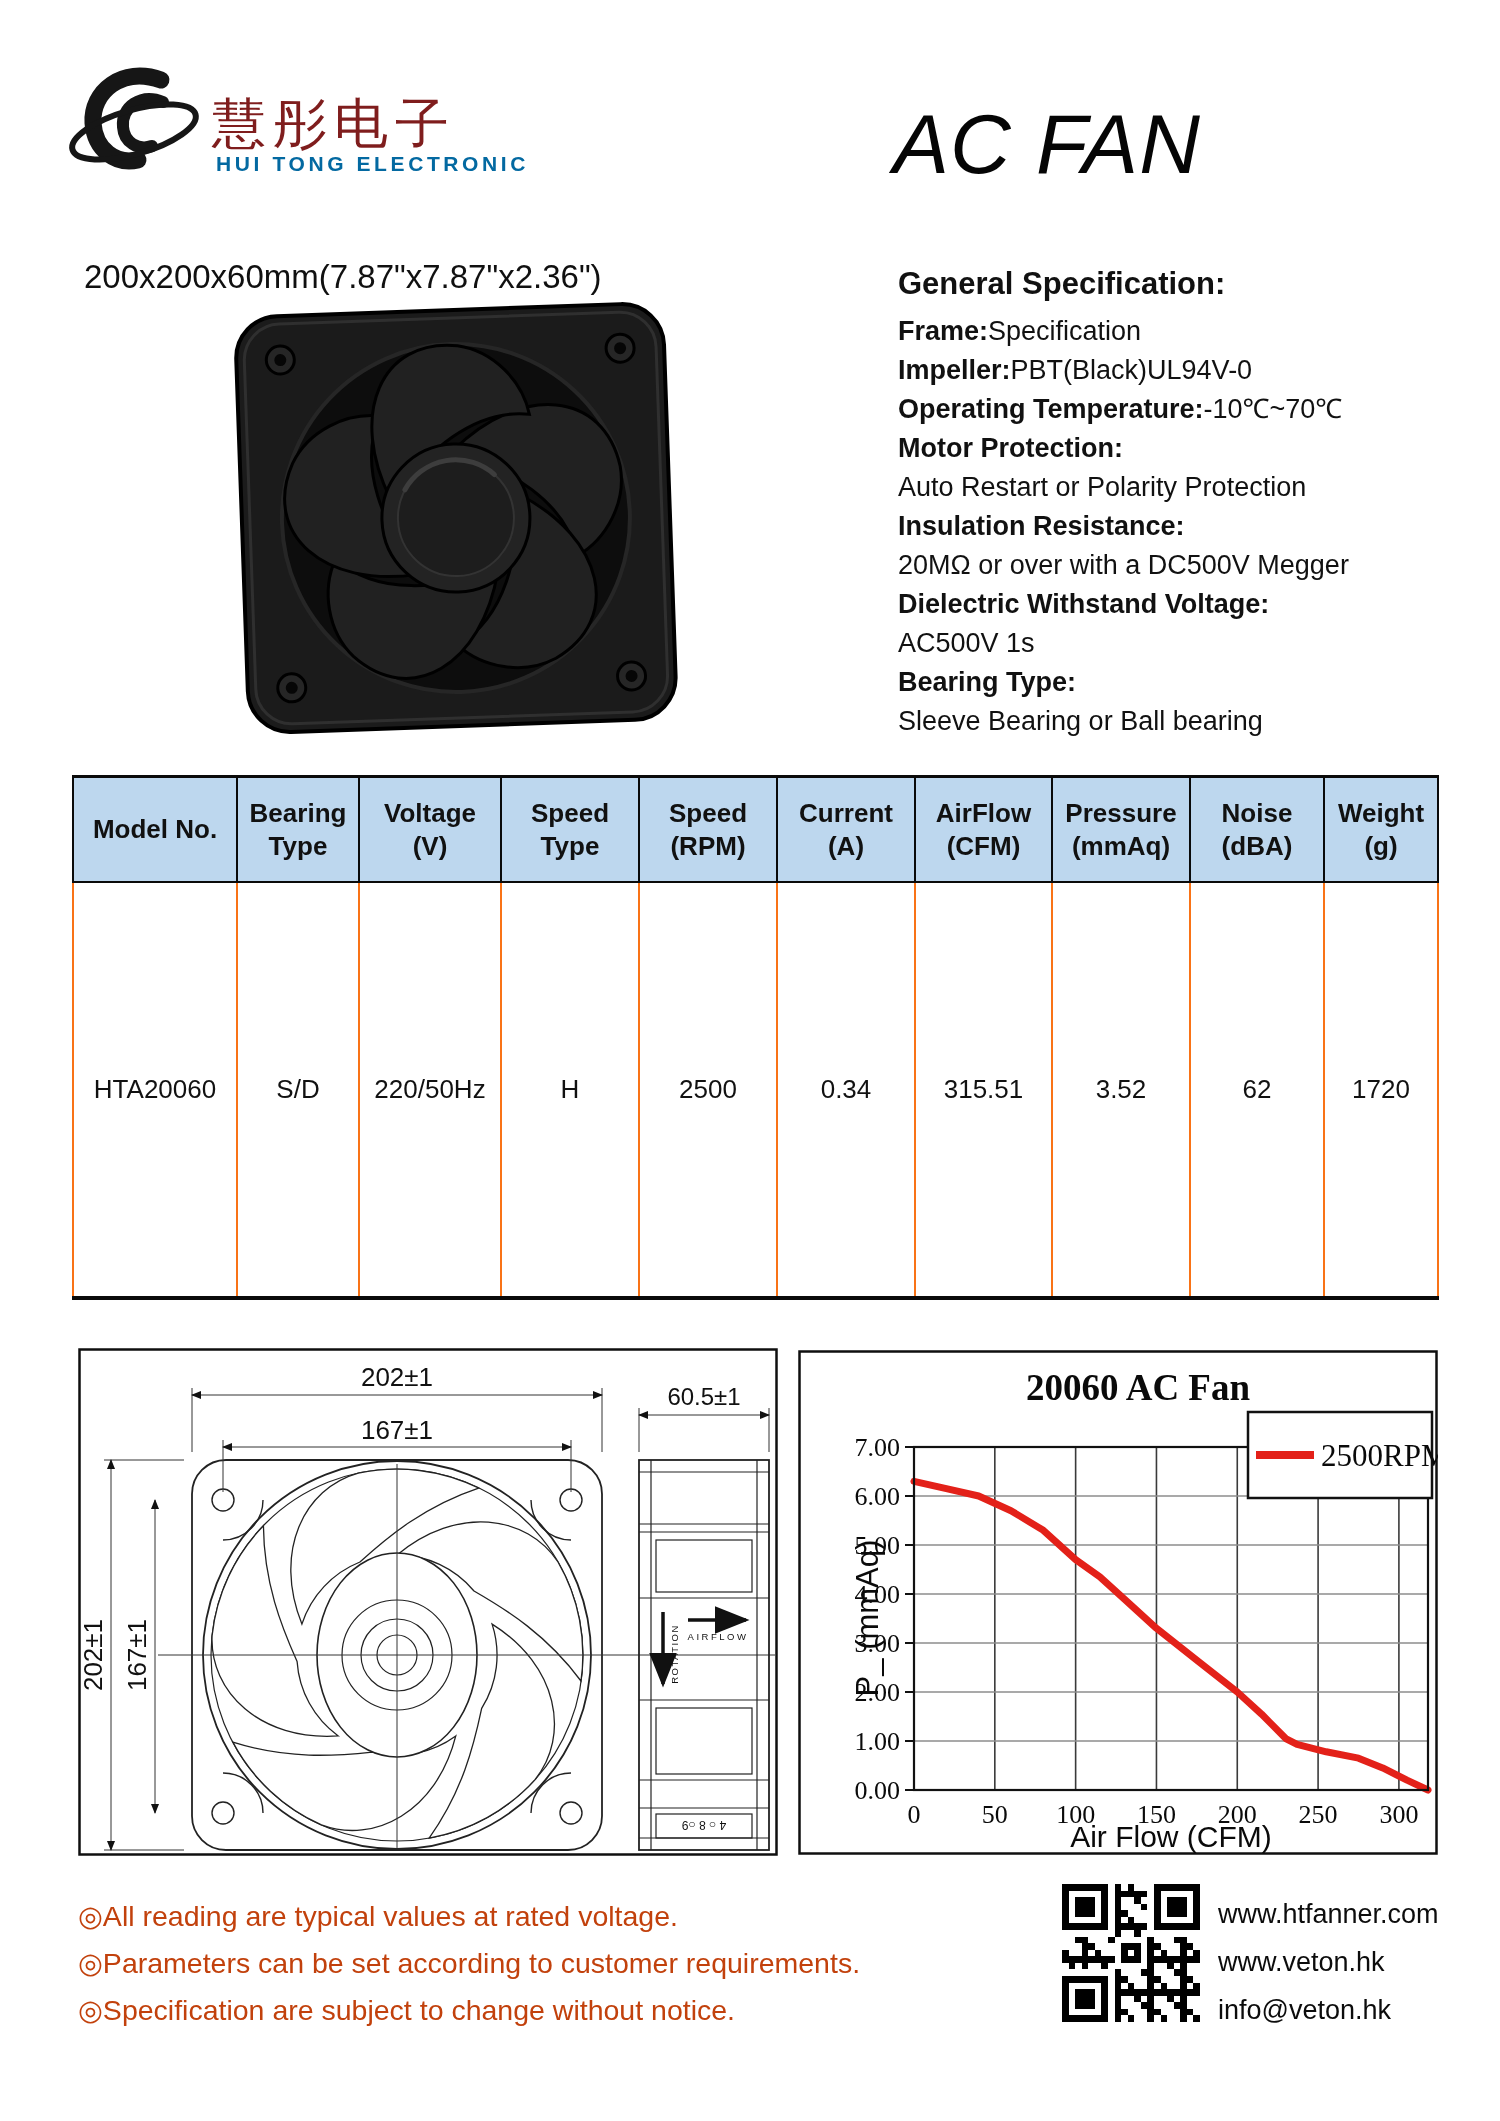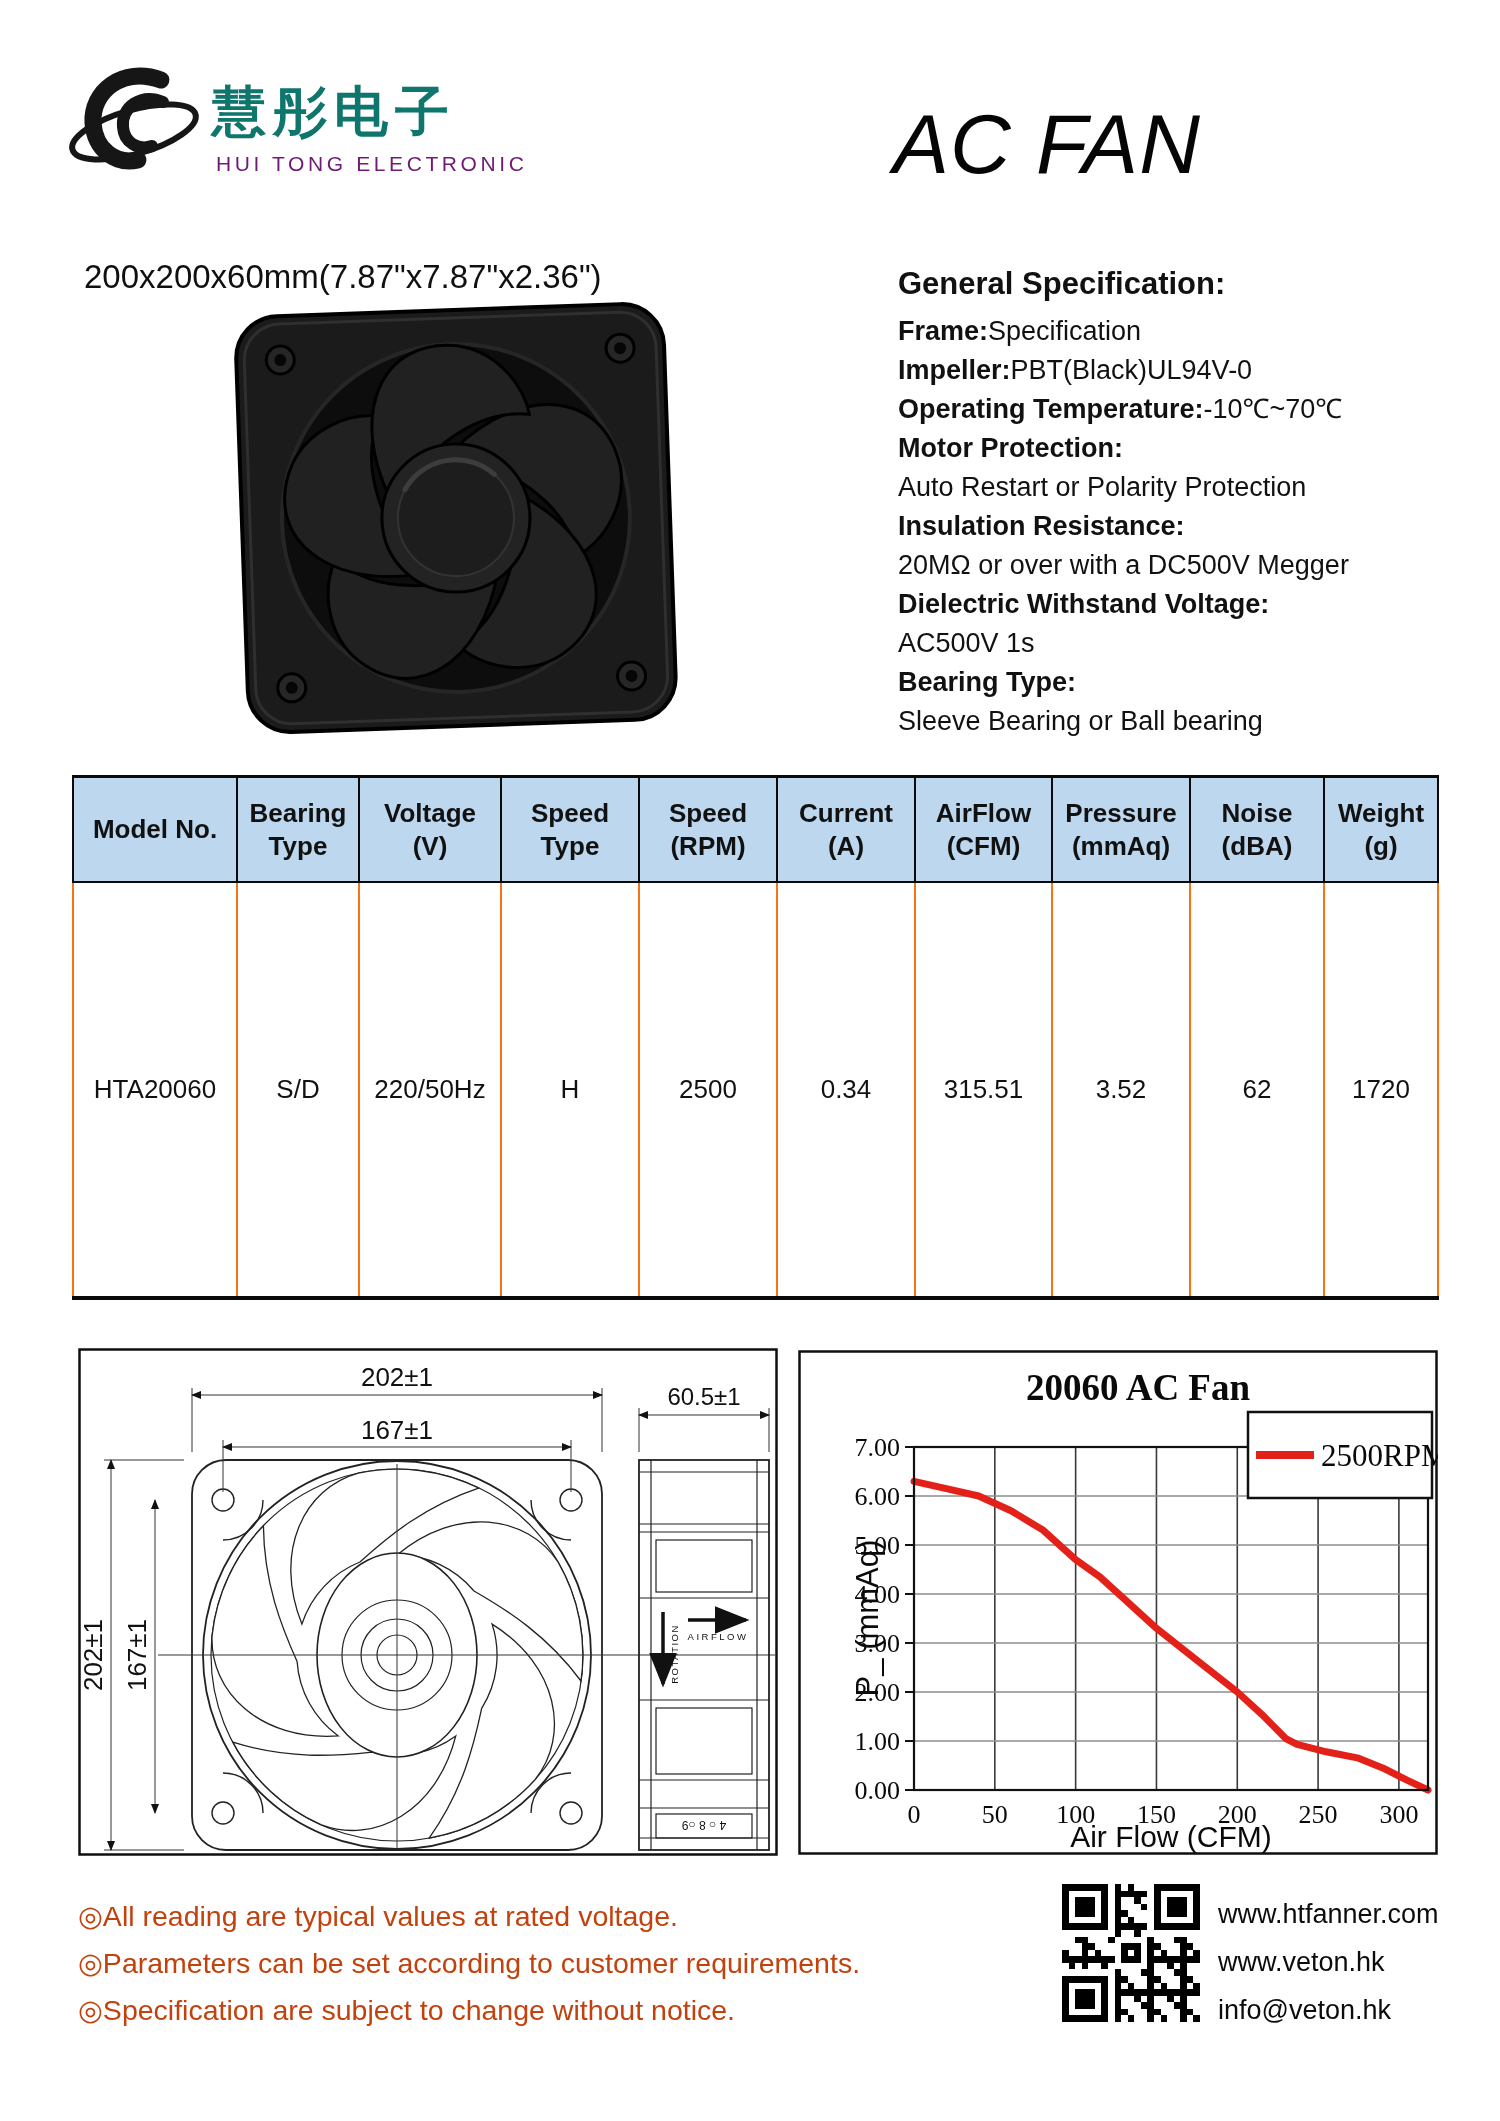--- a/index.html
+++ b/index.html
@@ -1,21 +1,21 @@
 <!DOCTYPE html>
 <html><head>
 <meta charset="utf-8">
 <style>
   html,body{margin:0;padding:0;background:#888;}
   .page{position:relative;width:1500px;height:2121px;background:#ffffff;margin:0 auto;
         font-family:"Liberation Sans",sans-serif;color:#111;overflow:hidden;}
   .abs{position:absolute;}
   
-  .logo-cn{left:212px;top:76px;font-size:54px;font-weight:700;letter-spacing:7px;color:#0f766e;}
-  .logo-en{left:216px;top:152px;font-size:21px;letter-spacing:3.6px;color:#701a75;font-weight:400;}
+  .logo-cn{left:212px;top:88px;font-size:54px;font-weight:400;letter-spacing:7px;color:#7f1d1d;}
+  .logo-en{left:216px;top:152px;font-size:21px;letter-spacing:3.6px;color:#0369a1;font-weight:700;}
   .ac-fan{left:893px;top:96px;font-size:84px;font-weight:normal;font-style:italic;color:#050505;letter-spacing:1px;}
   .size-label{left:84px;top:258px;font-size:33px;color:#101010;}
   
   .gs-head{left:898px;top:266px;font-size:31px;font-weight:bold;}
   .gs-list{left:898px;top:312px;width:560px;font-size:27px;line-height:39px;}
   .gs-list b{font-weight:bold;}
   
   table.spec{position:absolute;left:72px;top:775px;width:1365px;border-collapse:collapse;table-layout:fixed;
              border-top:3px solid #0a0a0a;border-bottom:4px solid #0a0a0a;border-left:2px solid #0a0a0a;border-right:2px solid #0a0a0a;}
   table.spec th{background:#bdd7ee;border:2px solid #0a0a0a;font-size:26px;font-weight:bold;height:103px;padding:0 4px;}

